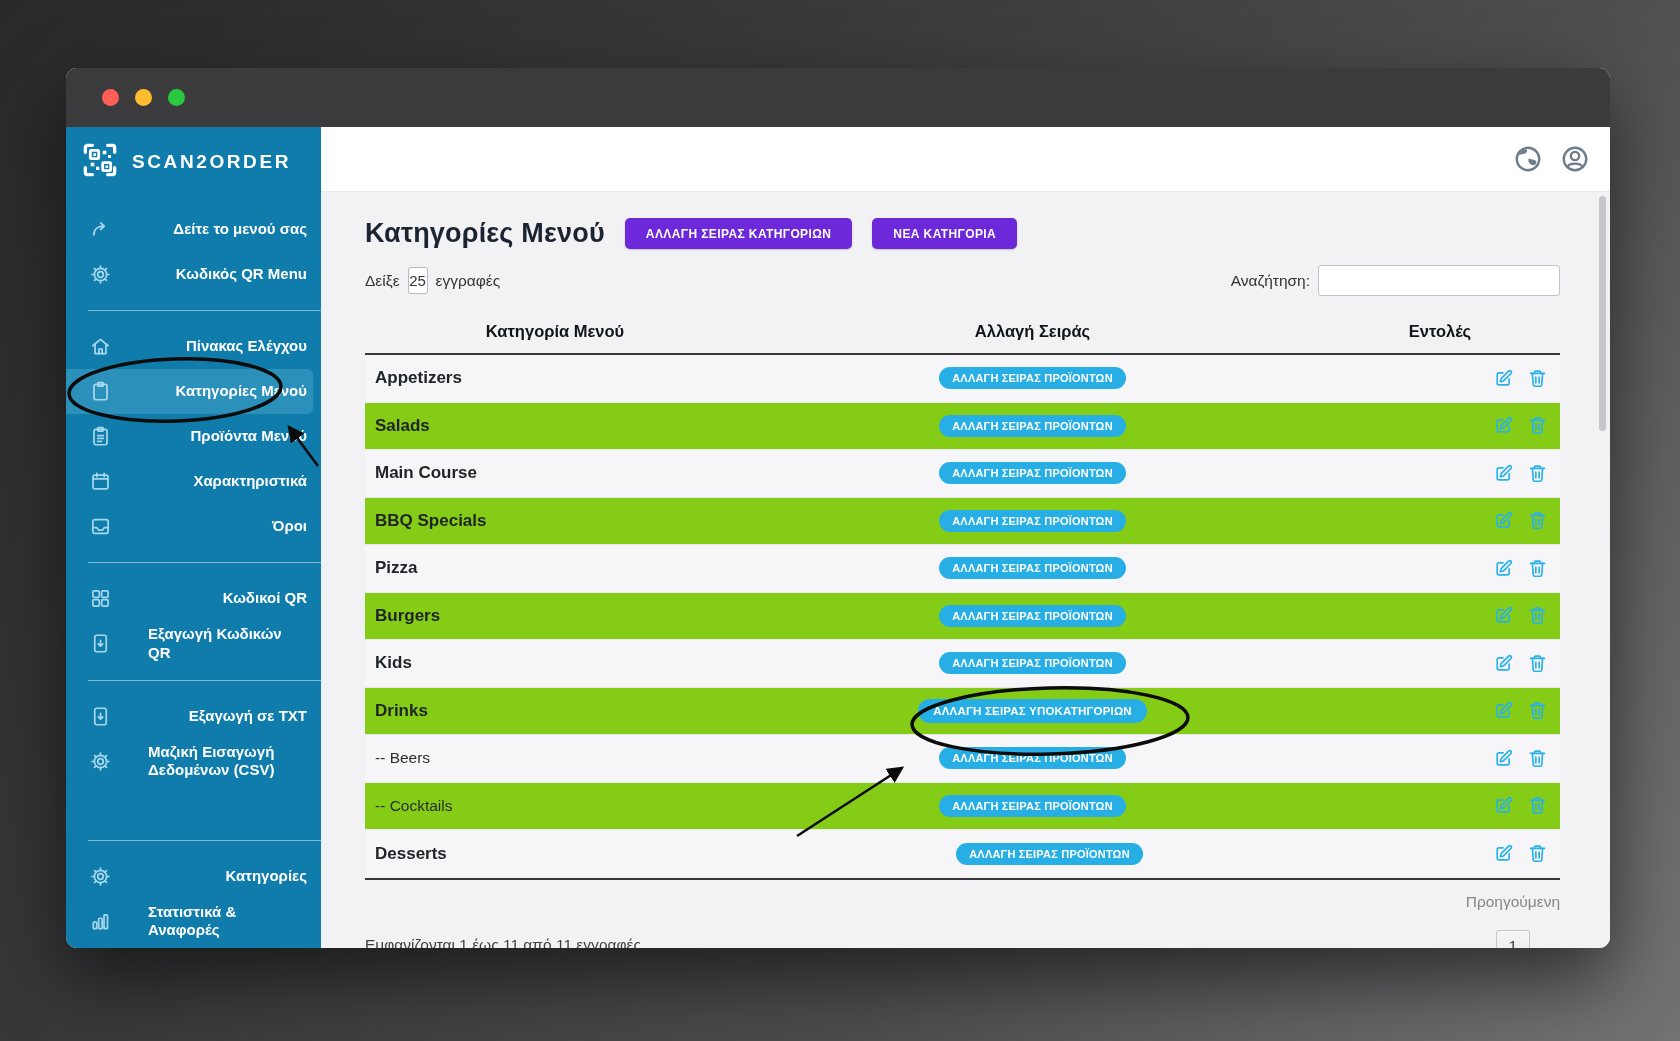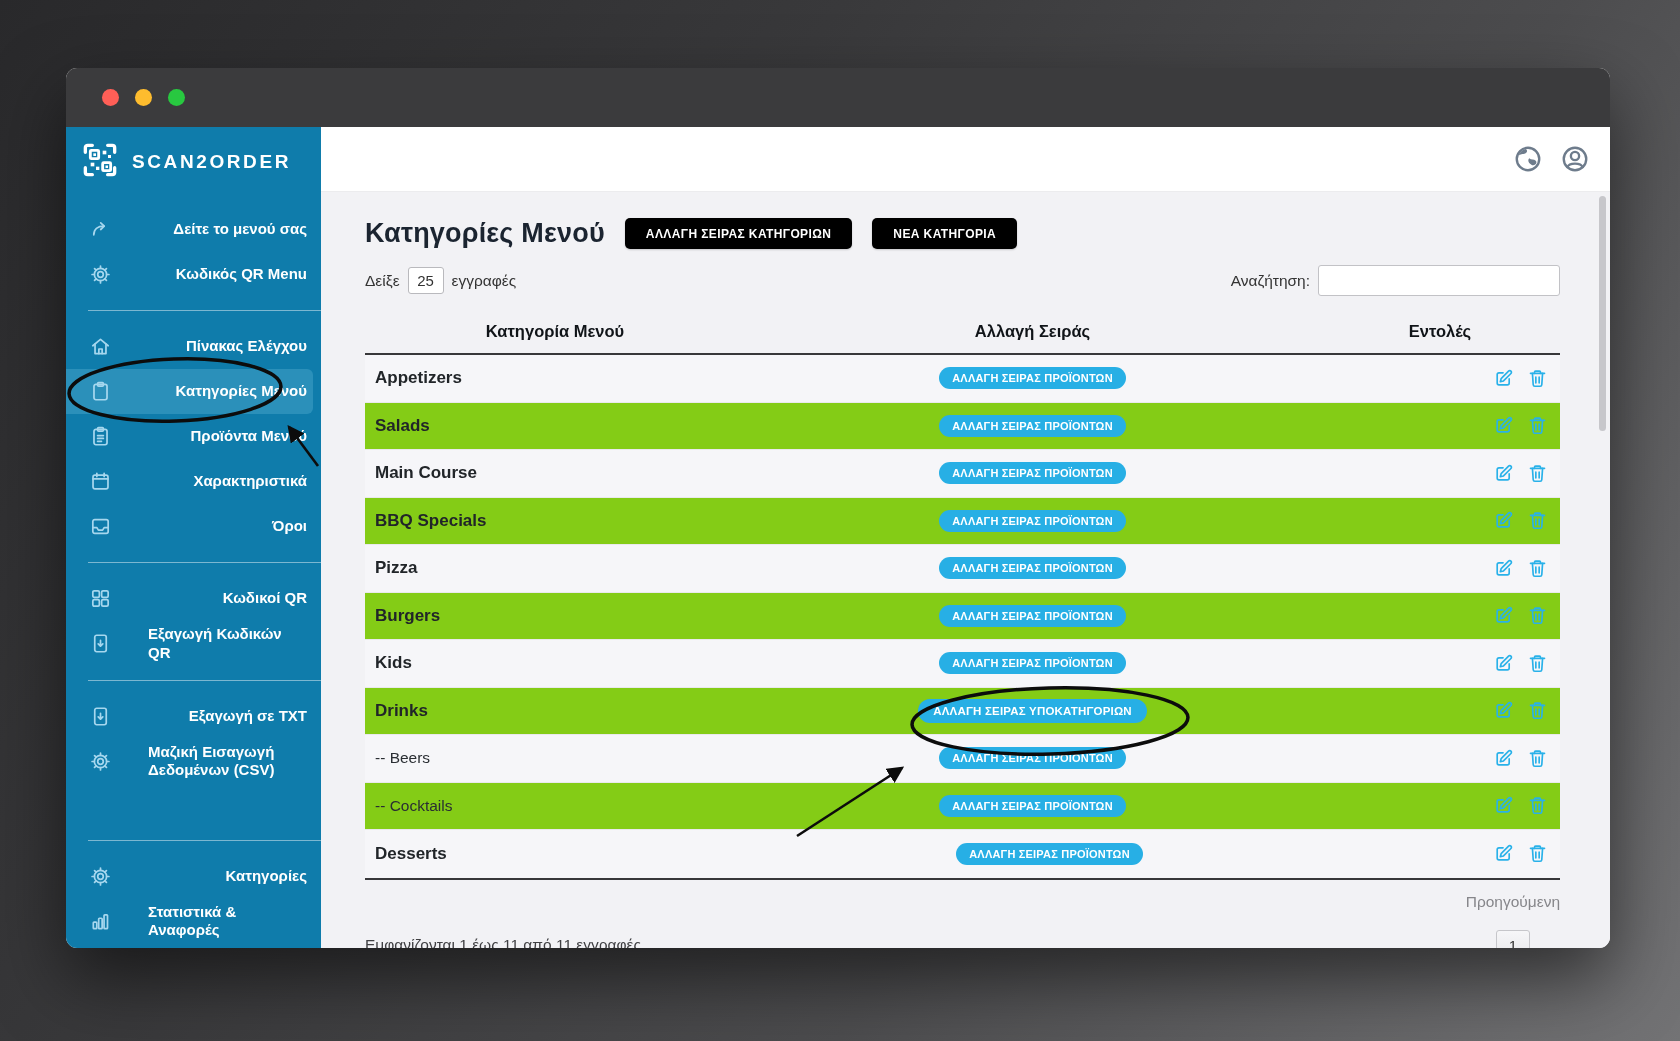--- a/index.html
+++ b/index.html
@@ -39,27 +39,27 @@
   .topbar button { background:none; border:none; cursor:pointer; width:30px; height:30px; padding:0; }
   .topbar svg { stroke:#6e7c8c; fill:none; stroke-width:1.9; stroke-linecap:round; stroke-linejoin:round; }
 
   .content { flex:1; position:relative; background:#f2f2f5; padding:26px 50px 0 44px; }
   .v-scrollbar { position:absolute; right:4px; top:4px; width:7px; height:235px; border-radius:4px; background:#c7c7cb; }
 
   
   .title-row { display:flex; align-items:center; }
   .page-title { font-size:27px; font-weight:bold; color:#1b2430; letter-spacing:.2px; }
   .cy-btn { margin-left:20px; height:31px; padding:0 21px; border:none; border-radius:5px;
-            background:#000000; color:#fff; font-family:inherit; font-size:12px; font-weight:bold;
+            background:#6d28d9; color:#fff; font-family:inherit; font-size:12px; font-weight:bold;
             letter-spacing:.4px; cursor:pointer; box-shadow:0 1px 2px rgba(0,0,0,.18); }
 
   
   .controls-row { display:flex; align-items:center; justify-content:space-between; margin-top:16px; }
   .len-wrap { display:flex; align-items:center; gap:8px; font-size:15.5px; color:#333; }
-  .len-input { width:36px; height:27px; border:1px solid #b9b9bd; border-radius:3px; background:#fff;
+  .len-input { width:20px; height:27px; border:1px solid #b9b9bd; border-radius:3px; background:#fff;
                text-align:center; font-family:inherit; font-size:15px; color:#333; }
   .search-wrap { display:flex; align-items:center; gap:8px; font-size:15.5px; color:#333; }
   .search-input { width:242px; height:31px; border:1px solid #c2c2c6; border-radius:3px; background:#fff;
                   font-family:inherit; font-size:15px; padding:0 8px; color:#333; }
 
   
   .grid3 { display:grid; grid-template-columns:380px 575px 1fr; align-items:center; }
   .t-head { margin-top:14px; height:45px; border-bottom:2px solid #38383a; }
   .t-head > div { font-size:16.5px; font-weight:bold; color:#101418; text-align:center; }
   .t-body { border-bottom:2px solid #38383a; }

